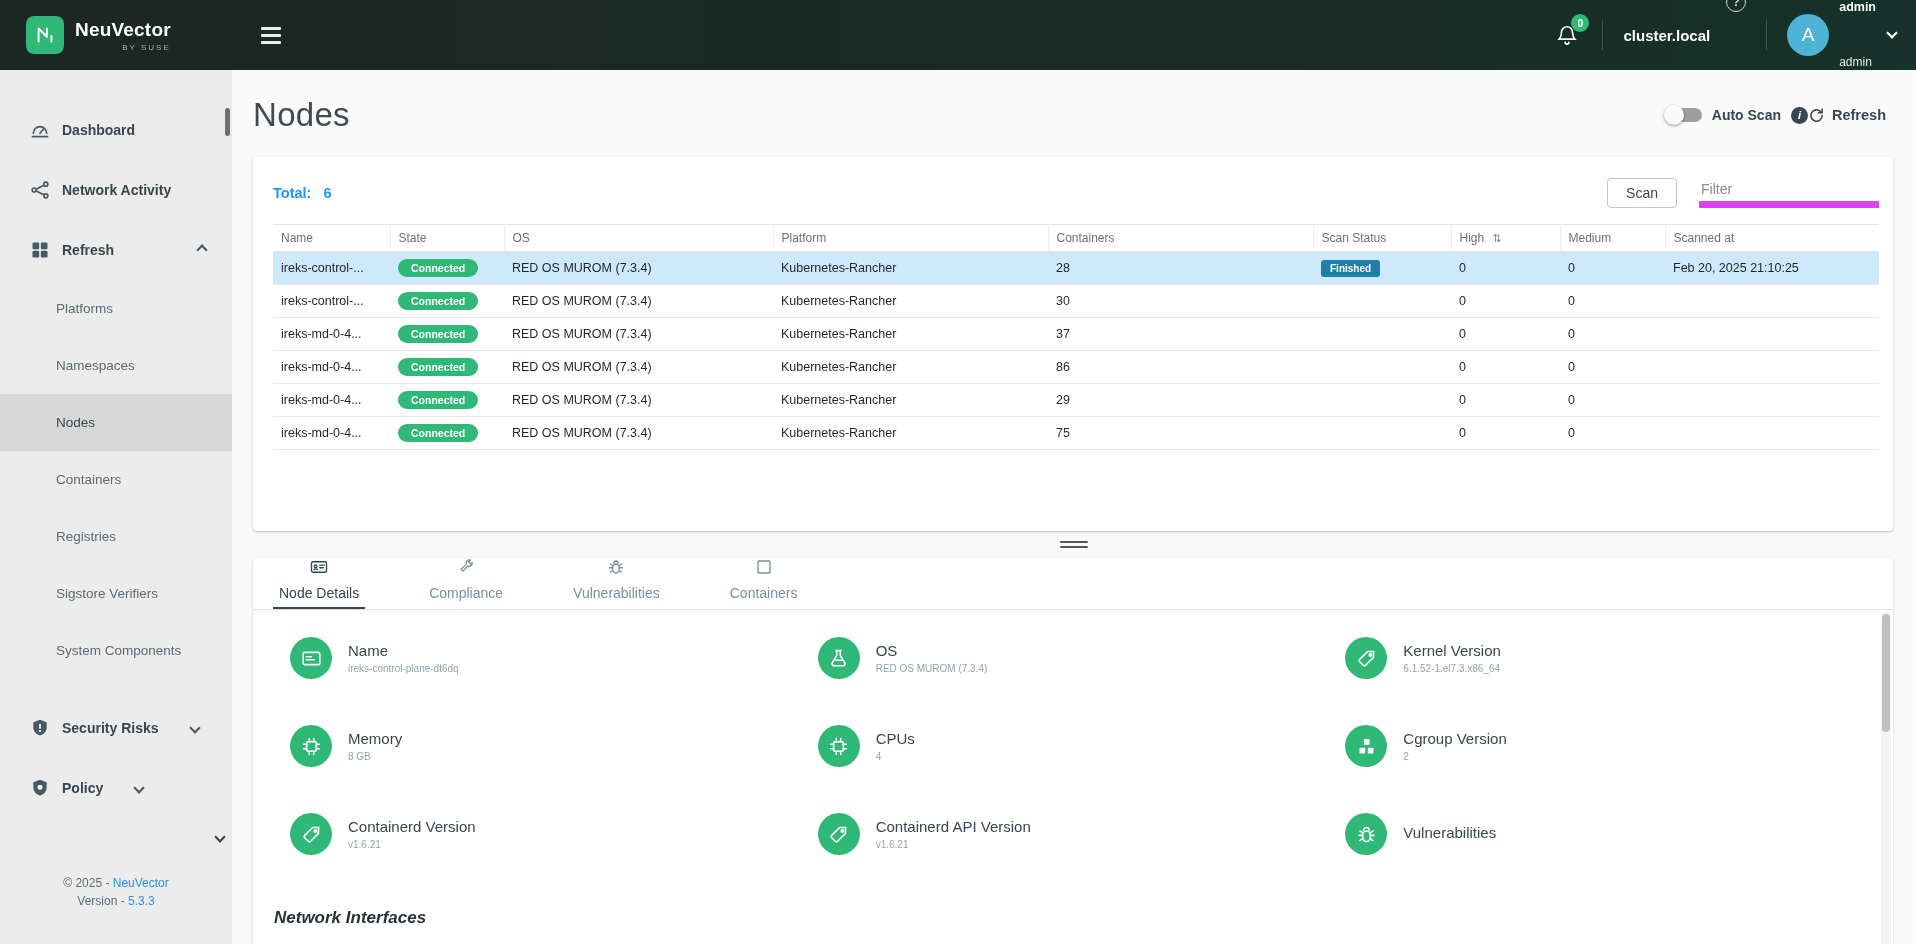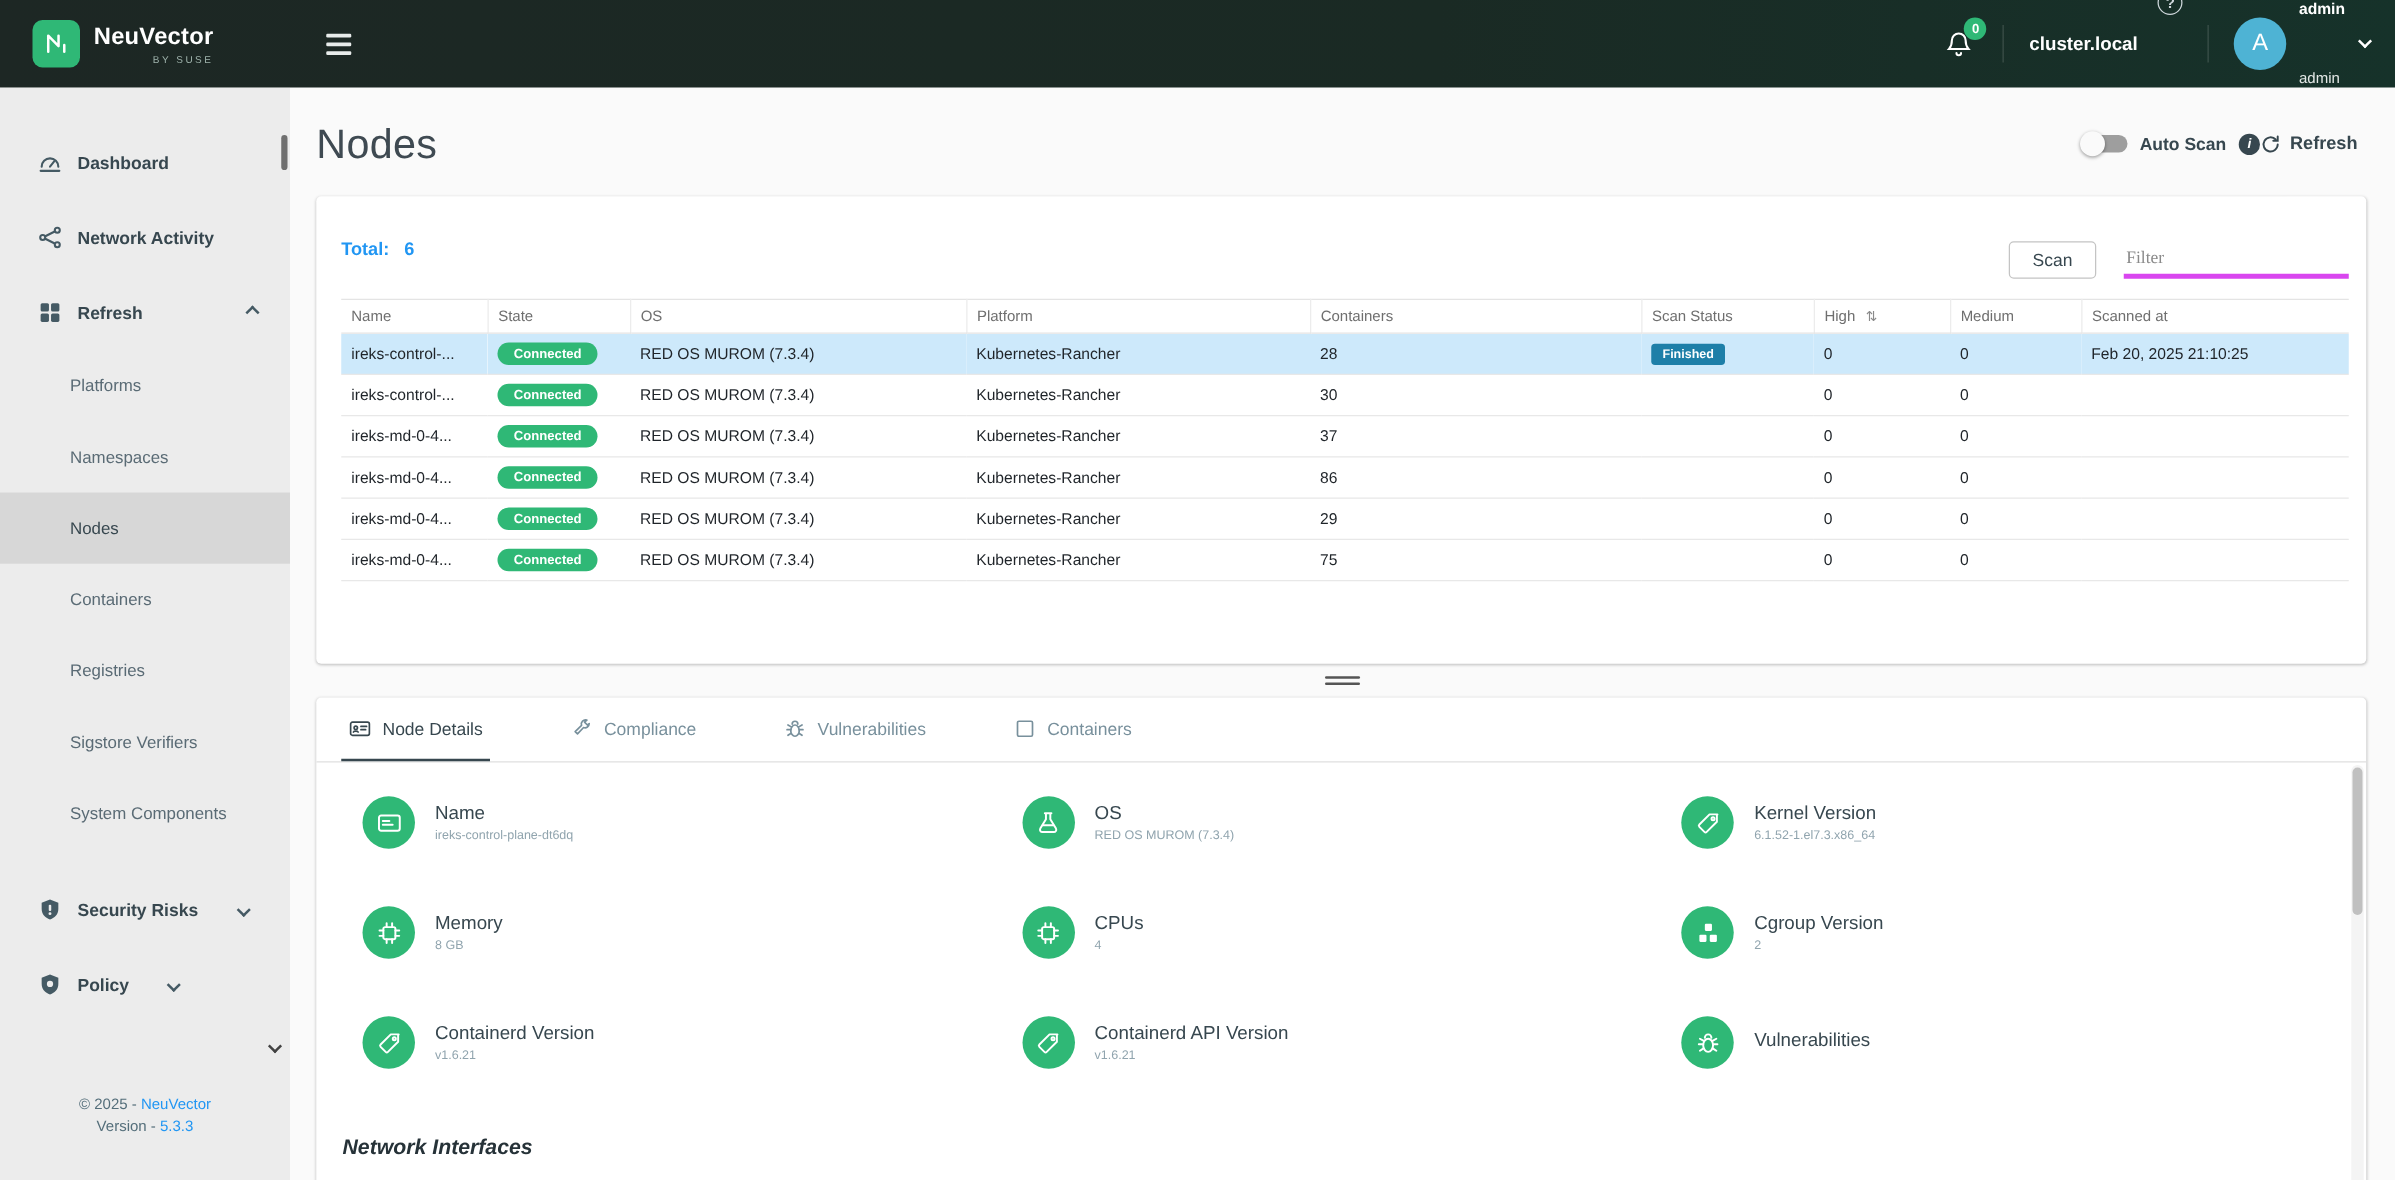--- a/index.html
+++ b/index.html
@@ -74,26 +74,26 @@
               justify-content:center; cursor:pointer; }
   .refresh-btn { display:flex; align-items:center; gap:7px; background:none; border:none;
                  color:#37474f; font-size:14.5px; cursor:pointer; font-family:inherit;font-weight:bold; }
 
   .card { background:#fff; border-radius:4px; box-shadow:0 1px 3px rgba(0,0,0,.14), 0 1px 2px rgba(0,0,0,.1); }
   .table-card { margin:23px 23px 0 21px; height:374px; overflow:hidden; }
   .table-toolbar { display:flex; align-items:center; justify-content:space-between;
                    padding:20px 14px 0 20px; }
   .total-wrap { font-size:14.5px; font-weight:700; color:#2196f3; }
   .total-value { margin-left:12px; font-weight:700; }
-  .toolbar-right { display:flex; align-items:flex-end; gap:22px;margin-top:16px; }
+  .toolbar-right { display:flex; align-items:flex-end; gap:22px; }
   .scan-btn { background:#fff; border:1px solid #c4c4c4; border-radius:4px; padding:6px 18px;
               font-size:14px; color:#37474f; cursor:pointer; font-family:inherit; }
-  .filter-input { width:180px; border:none; border-bottom:4px solid #d946ef; font-size:14px;
+  .filter-input { width:180px; border:none; border-bottom:7px solid #d946ef; font-size:14px;
                   padding:4px 2px; outline:none; background:transparent; color:#ef4444;
-                  font-family:Liberation Serif, serif; }
+                  font-family:Liberation Sans, sans-serif; }
   .filter-input::placeholder { color:#8a8a8a; }
 
   .grid-wrap { margin:16px 14px 0 20px; }
   table { width:100%; border-collapse:collapse; table-layout:fixed; }
   thead th { text-align:left; font-size:12px; font-weight:500; color:#6f6f6f;
              padding:6px 8px; border-top:1px solid #e4e4e4; border-bottom:1px solid #e4e4e4;
              border-right:1px solid #ececec; white-space:nowrap; overflow:hidden; cursor:pointer; }
   thead th:last-child { border-right:none; }
   tbody td { font-size:12.5px; color:#1f2429; padding:7px 8px; border-bottom:1px solid #e8e8e8;
              white-space:nowrap; overflow:hidden; text-overflow:ellipsis; }
@@ -106,21 +106,21 @@
   .sort-glyph { font-size:11px; color:#8a8a8a; margin-left:5px; }
 
   .split-handle { width:28px; margin:8px auto 4px auto; display:flex; flex-direction:column;
                   gap:3px; cursor:row-resize; padding:2px 0; }
   .split-handle span { display:block; height:2px; background:#555; border-radius:1px; }
 
   .details-card { margin:8px 23px 0 21px; height:480px; position:relative; overflow:hidden; }
   .tabs { display:flex; align-items:stretch; height:52px; border-bottom:1px solid #e0e0e0;
           padding-left:20px; gap:58px; }
   .tab { display:flex; align-items:center; gap:9px; font-size:14px; color:#78909c;
-         border-bottom:2px solid transparent; padding:0 6px; cursor:pointer; }
+         border-bottom:2px solid transparent; padding:0 6px; cursor:pointer;flex-direction:column; }
   .tab.active { color:#37474f; border-bottom-color:#37474f; font-weight:500; }
   .tab .ticon { width:18px; height:18px; }
 
   .fields-grid { display:grid; grid-template-columns:1fr 1fr 1fr; padding:4px 20px 0 37px; }
   .field { display:flex; align-items:center; gap:16px; height:88px; }
   .field-icon { width:42px; height:42px; border-radius:50%; background:#2fb876; color:#fff;
                 display:flex; align-items:center; justify-content:center; flex:0 0 42px; }
   .field-icon svg { width:21px; height:21px; }
   .field-label { font-size:15px; color:#37474f; margin-bottom:4px; }
   .field-value { font-size:10px; color:#90a4ae; }

